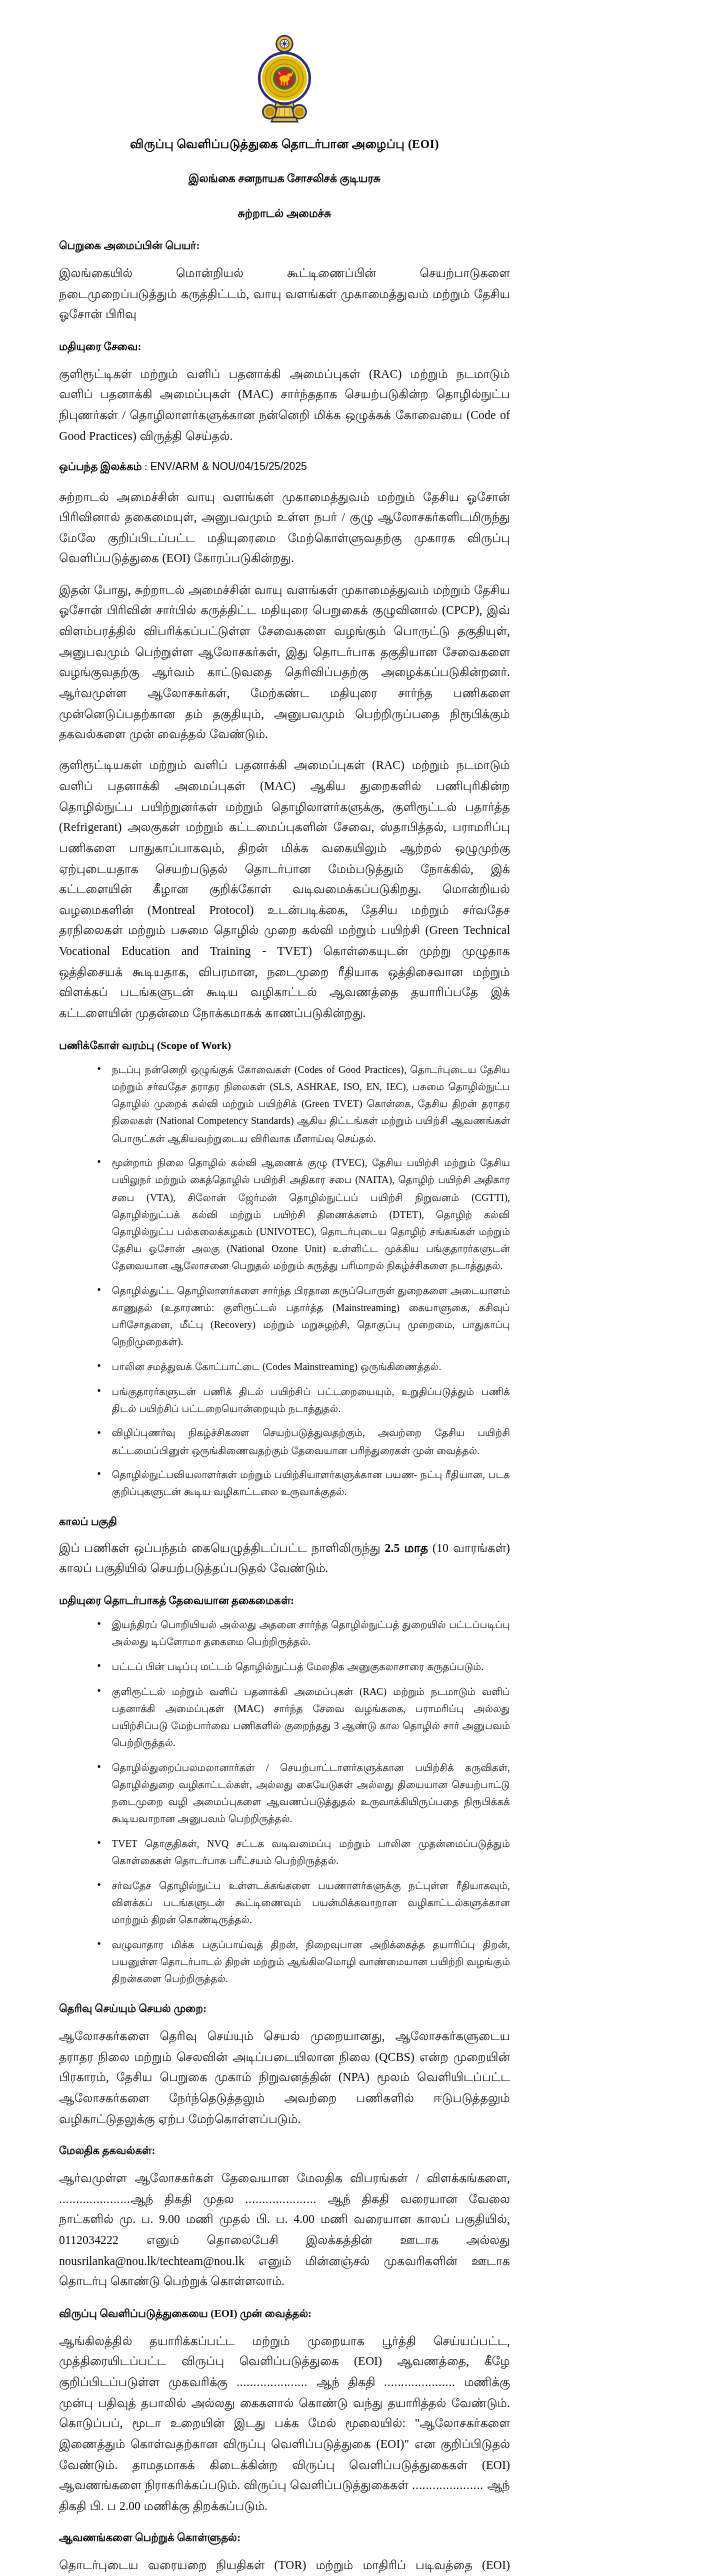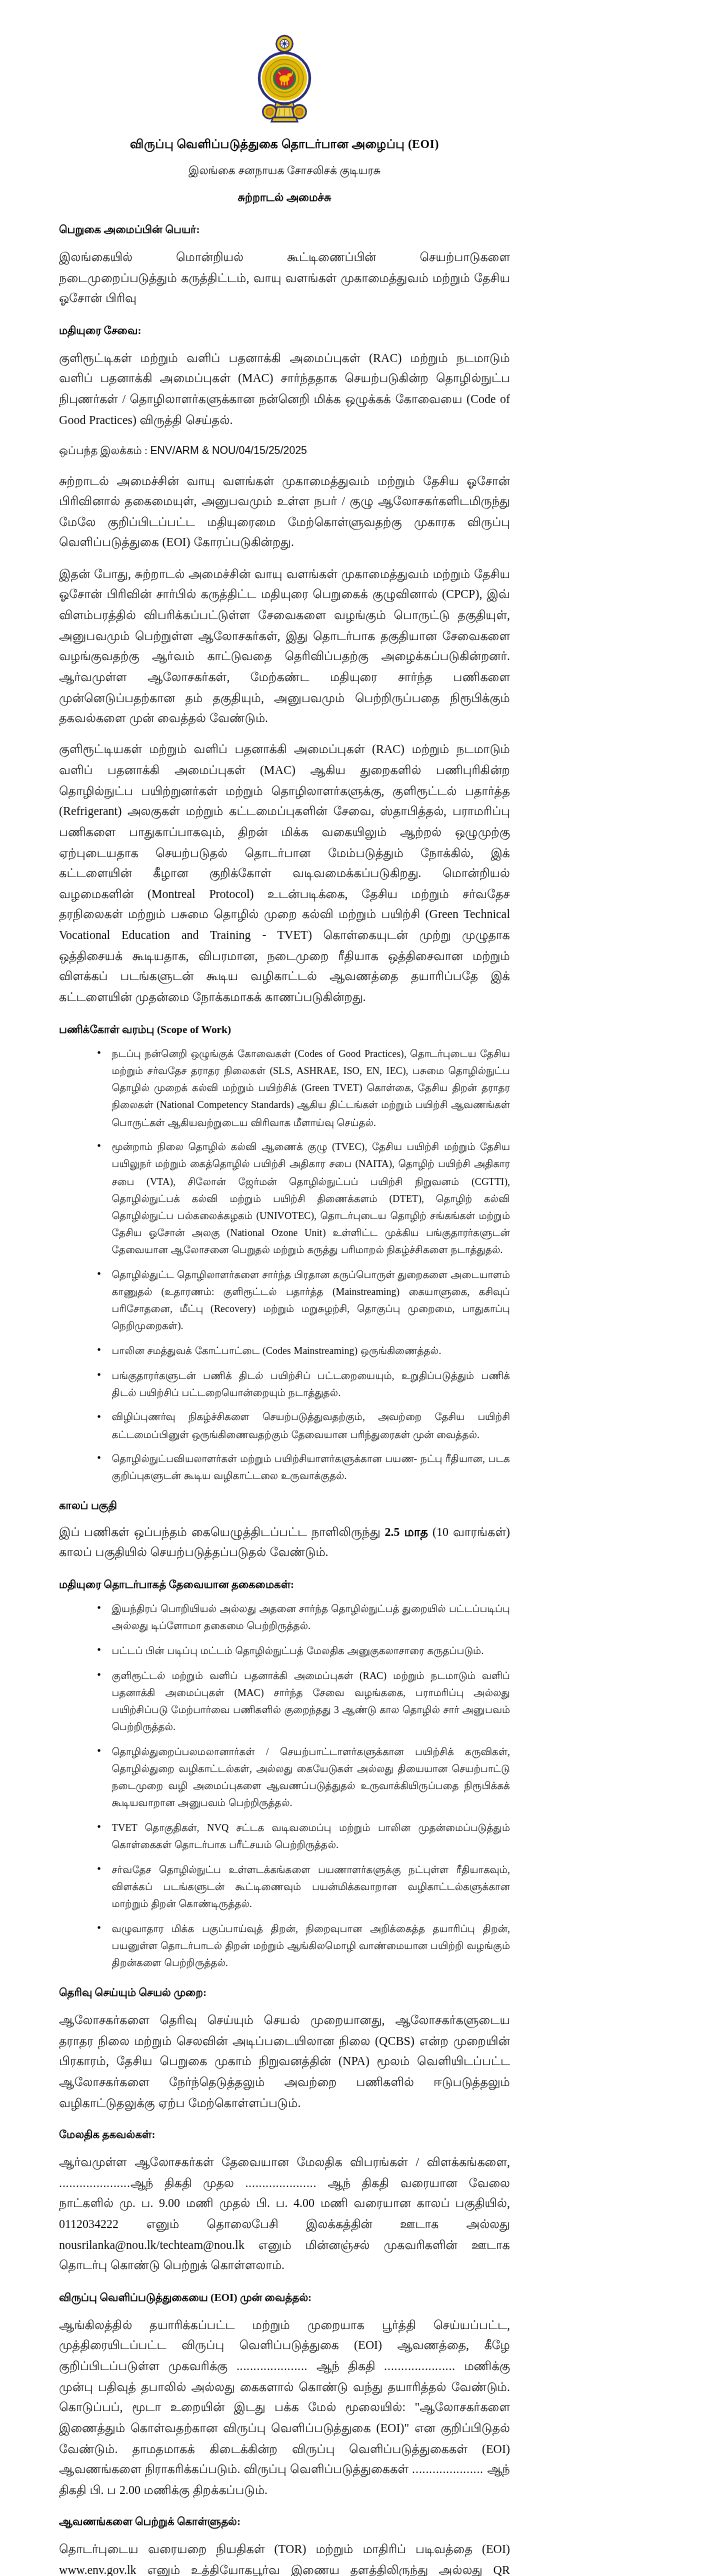--- a/index.html
+++ b/index.html
@@ -38,24 +38,24 @@
   .doc-title {
     text-align: center;
     font-weight: bold;
     font-size: 12px;
     line-height: 1.55;
     letter-spacing: 0.2px;
     margin: 0;
   }
   .doc-subtitle {
     text-align: center;
-    font-weight: normal;
+    font-weight: bold;
     font-size: 11px;
     line-height: 1.7;
-    margin: 8px;
+    margin: 16px;
   }
   .doc-subtitle2 {
     text-align: center;
     font-weight: bold;
     font-size: 11px;
     line-height: 1.8;
     margin: 0 0 11.5px 0;
   }
 
   .sec-head {
@@ -76,21 +76,21 @@
     line-height: 1.72;
     margin: 0 0 10.7px 0;
     word-spacing: 0.4px;
   }
 
   .contract-line {
     font-size: 10.7px;
     line-height: 1.7;
     margin: 0 0 11.5px 0;
   }
-  .contract-line .lbl { font-weight: normal; }
+  .contract-line .lbl { font-weight: bold; }
   .contract-line .val { font-family: Liberation Sans, sans-serif; }
 
   
   ul.bullets {
     margin: 0 0 10.7px 0;
     padding-left: 38px;
     list-style: none;
   }
   ul.bullets > li {
     position: relative;

